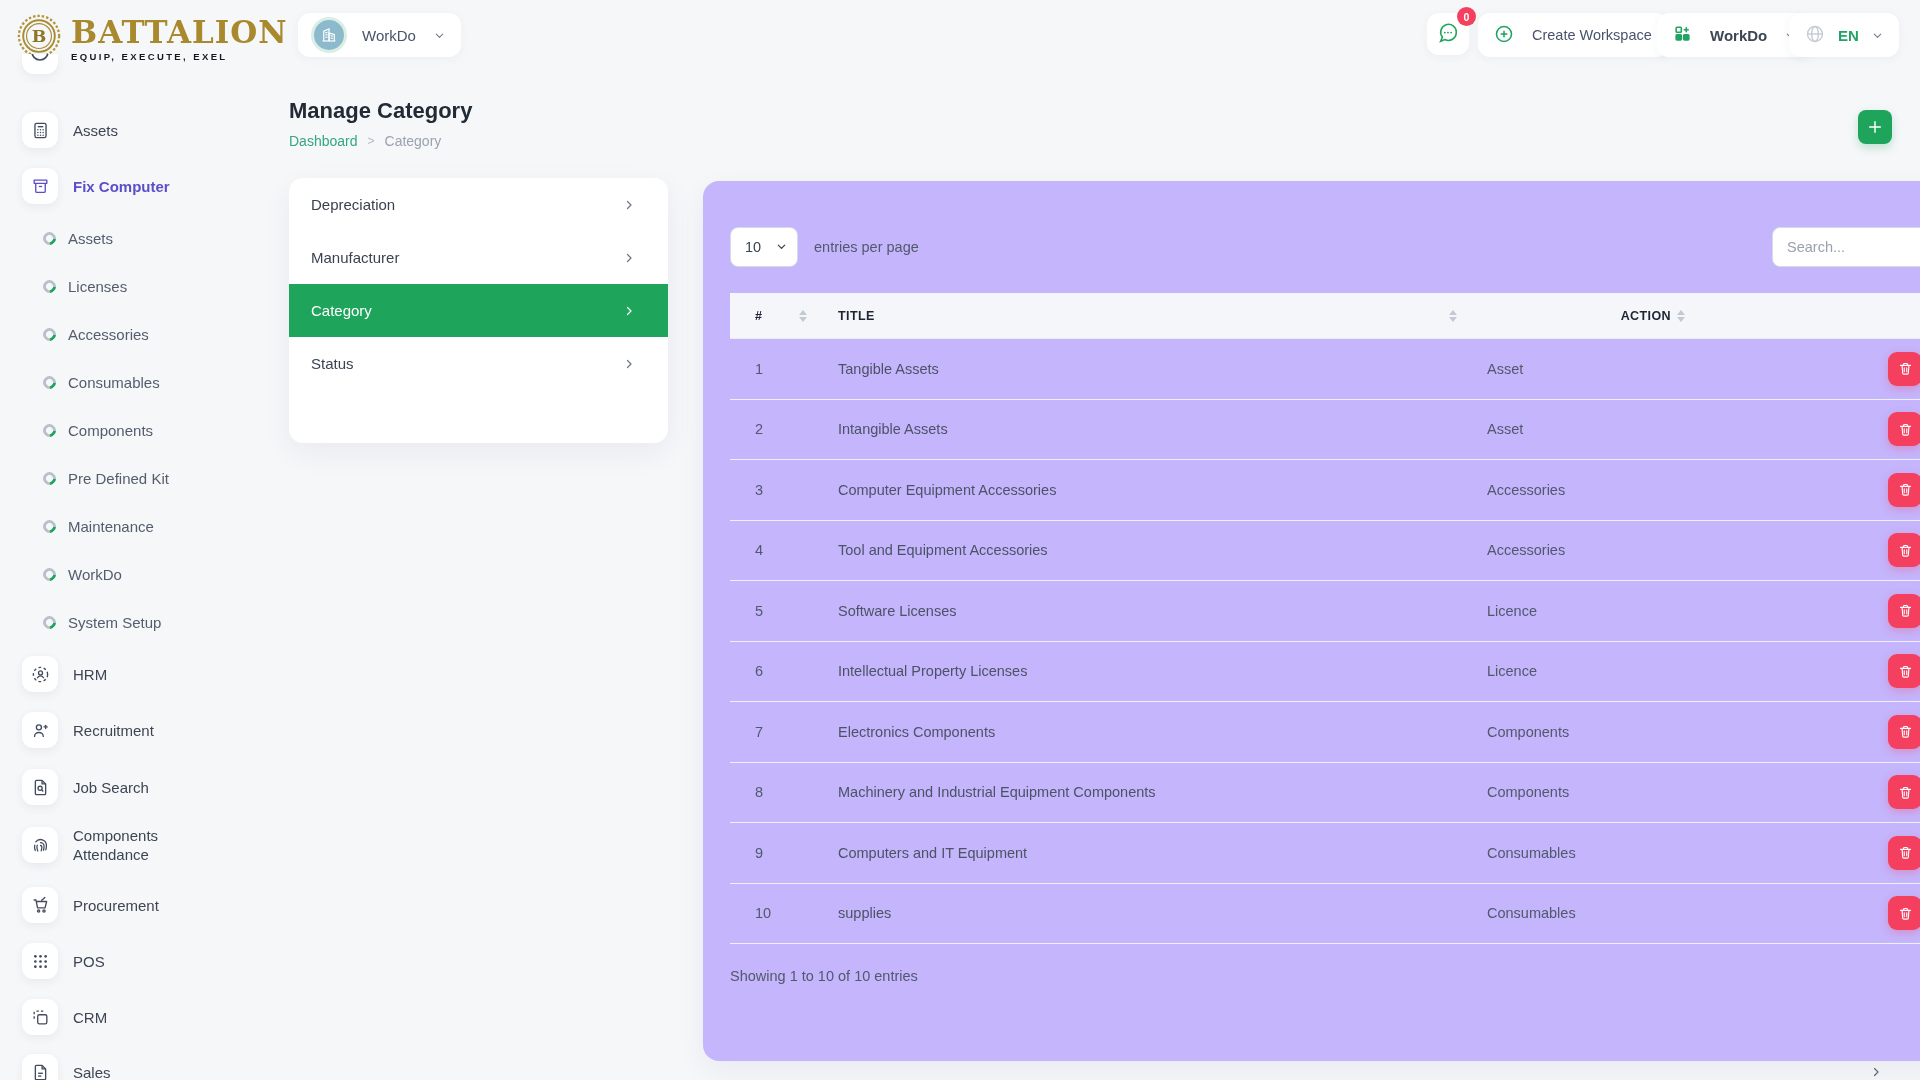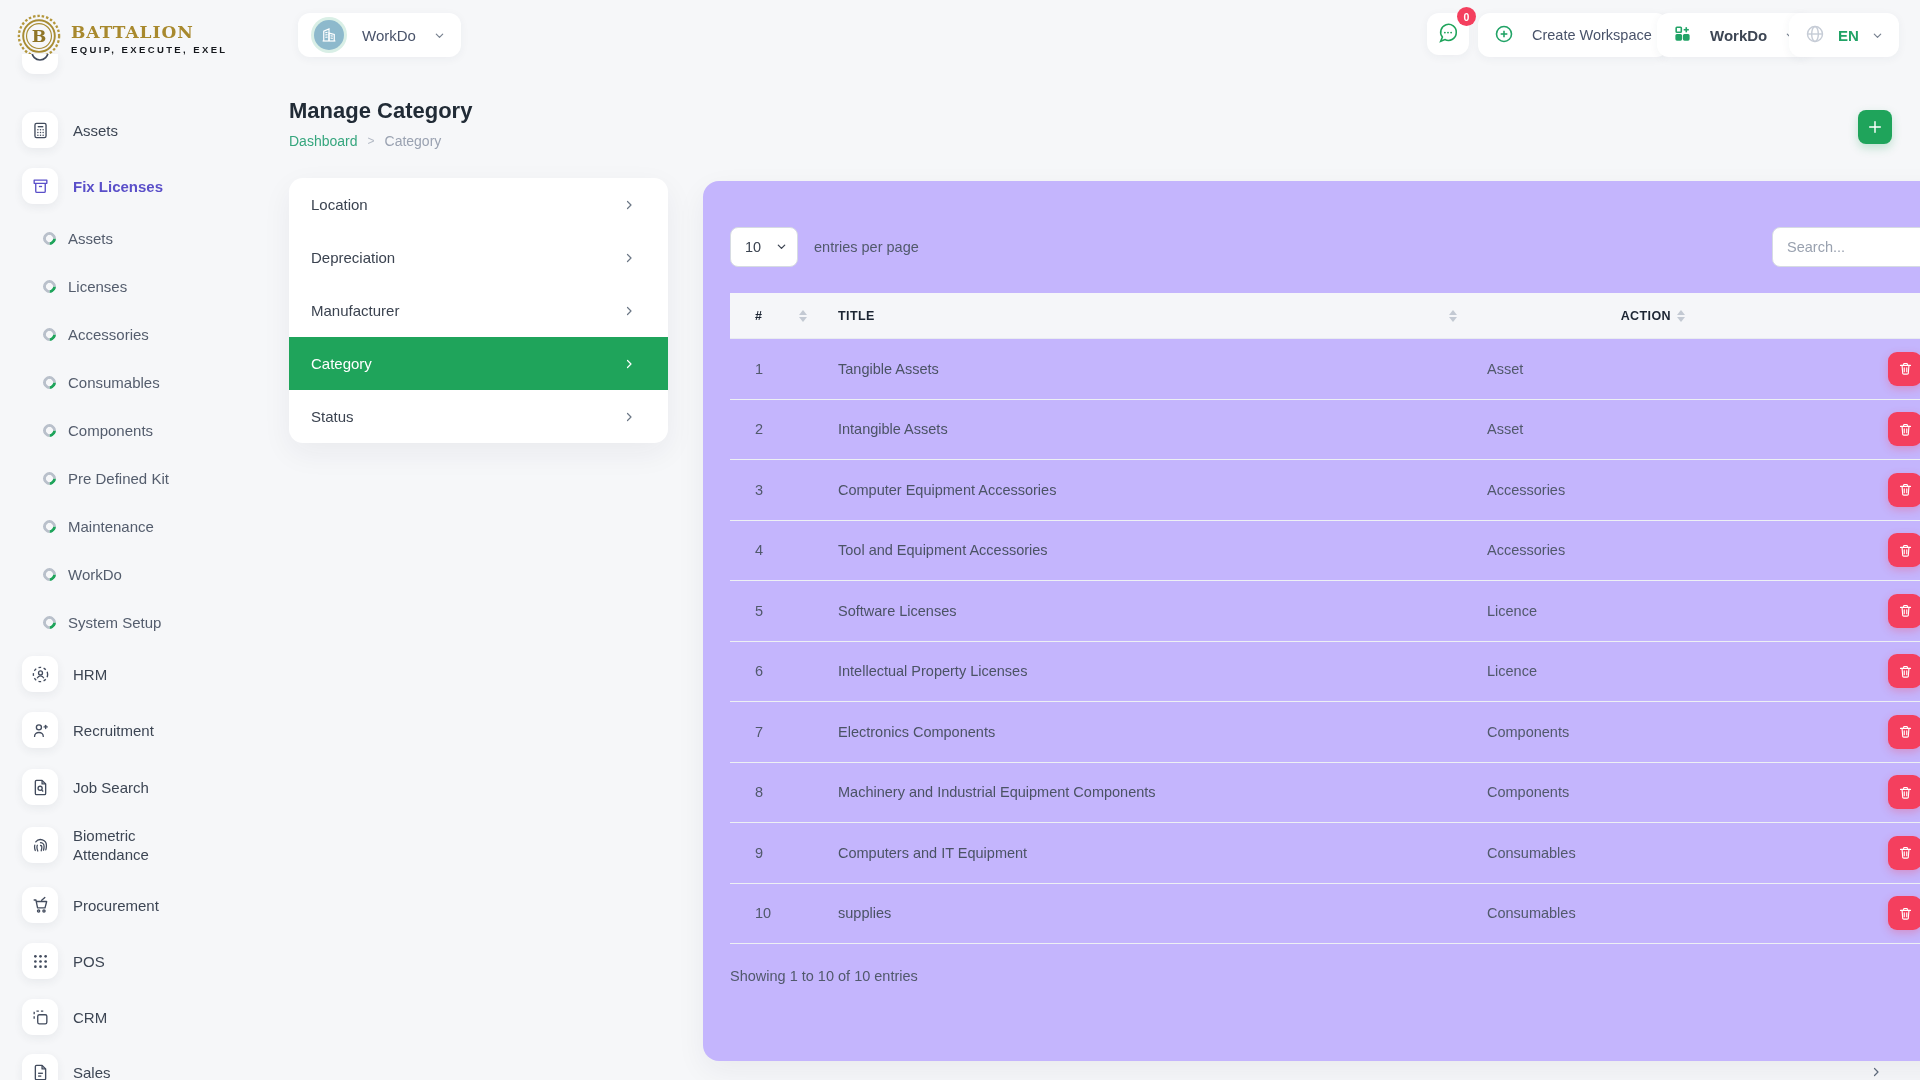--- a/index.html
+++ b/index.html
@@ -19,21 +19,21 @@
     padding:0 16px; border:none;
     box-shadow:0 2px 10px rgba(45,55,75,.05);
     font-family:inherit; font-size:15px; color:#49536a; cursor:pointer;
   }
   .ws-circle{ width:30px; height:30px; border-radius:50%; background:#8db9cc; display:flex; align-items:center; justify-content:center; box-shadow:0 0 0 3px #d9efe6;}
   .chat-btn{ position:absolute; left:1427px; top:13px; width:42px; height:42px; background:#fff; border:none; border-radius:12px; display:flex; align-items:center; justify-content:center; box-shadow:0 2px 10px rgba(45,55,75,.05); cursor:pointer;}
   .badge{ position:absolute; top:-6px; right:-7px; min-width:19px; height:19px; border-radius:10px; background:#f43f5e; color:#fff; font-size:10.5px; font-weight:700; display:flex; align-items:center; justify-content:center; padding:0 5px;}
 
   
   .logo{ position:absolute; left:16px; top:14px; display:flex; align-items:center; gap:9px; cursor:pointer;}
-  .logo-name{ font-family:"DejaVu Serif", serif; font-size:17px; font-weight:700; letter-spacing:1px; color:#a8892e; line-height:1;}
+  .logo-name{ font-family:"DejaVu Serif", serif; font-size:31px; font-weight:700; letter-spacing:1px; color:#a8892e; line-height:1;}
   .logo-tag{ font-size:9.5px; font-weight:700; letter-spacing:2.4px; color:#15181d; margin-top:3px;}
 
   
   .s-item{ position:absolute; left:22px; right:38px; height:36px; display:flex; align-items:center; cursor:pointer;}
   .s-tile{ width:36px; height:36px; background:#fff; border-radius:11px; box-shadow:0 3px 10px rgba(40,50,70,.07); display:flex; align-items:center; justify-content:center; flex:0 0 36px;}
   .s-label{ margin-left:15px; font-size:15px; color:#3d4654; font-weight:500;}
   .s-label.two-line{ width:100px; line-height:1.3;}
   .s-chev{ margin-left:auto; display:flex; align-items:center;}
   .s-item.active .s-label{ color:#5a4fc9; font-weight:600;}
   .s-sub{ position:absolute; left:43px; height:24px; display:flex; align-items:center; cursor:pointer;}
@@ -214,21 +214,21 @@
 </div>
 
 <div class="s-item active" style="top:168px;">
   <span class="s-tile">
     <svg width="19" height="19" viewBox="0 0 24 24" fill="none" stroke="#5a4fc9" stroke-width="1.7" stroke-linejoin="round">
       <path d="M4 4h16v4H4z"></path>
         <path d="M6 8v10a1.5 1.5 0 0 0 1.5 1.5h9A1.5 1.5 0 0 0 18 18V8"></path>
         <path d="M10 12h4"></path>
     </svg>
   </span>
-  <span class="s-label">Fix Licenses</span>
+  <span class="s-label">Fix Computer</span>
   <span class="s-chev">
     <svg width="12" height="12" viewBox="0 0 24 24" fill="none" stroke="#5a4fc9" stroke-width="2.4" stroke-linecap="round" stroke-linejoin="round">
         <polyline points="5 9 12 16 19 9"></polyline>
       </svg>
   </span>
 </div>
 
 <div class="s-sub" style="top:226px;">
     <span class="dot"></span>
     <span class="s-sub-label">Assets</span>
@@ -319,21 +319,21 @@
 <div class="s-item" style="top:827px;">
   <span class="s-tile">
     <svg width="19" height="19" viewBox="0 0 24 24" fill="none" stroke="#434c5e" stroke-width="1.6" stroke-linecap="round">
         <path d="M6 7.5A7.5 7.5 0 0 1 19.5 12c0 2-.3 4-.8 5.5"></path>
         <path d="M4.8 11.5a7.6 7.6 0 0 0-.3 2.2c0 1.6.3 3.2.9 4.6"></path>
         <path d="M12 8.5a4.5 4.5 0 0 1 4.5 4.5c0 1.8-.2 3.6-.7 5"></path>
         <path d="M8 11.7a4.6 4.6 0 0 0-.5 2.1c0 1.9.4 3.7 1.1 5.2"></path>
         <path d="M12 12a1.7 1.7 0 0 1 1.7 1.7c0 1.7-.3 3.4-.8 5"></path>
       </svg>
   </span>
-  <span class="s-label two-line">Biometric Attendance</span>
+  <span class="s-label two-line">Components Attendance</span>
   <span class="s-chev">
       <svg width="12" height="12" viewBox="0 0 24 24" fill="none" stroke="#5f6b7c" stroke-width="2.4" stroke-linecap="round" stroke-linejoin="round">
         <polyline points="9 5 16 12 9 19"></polyline>
       </svg>
     </span>
 </div>
 
 <div class="s-item" style="top:887px;">
   <span class="s-tile">
     <svg width="19" height="19" viewBox="0 0 24 24" fill="none" stroke="#434c5e" stroke-width="1.7" stroke-linecap="round" stroke-linejoin="round">
@@ -413,28 +413,20 @@
 </div>
 <button class="add-btn">
   <svg width="16" height="16" viewBox="0 0 24 24" fill="none" stroke="#ffffff" stroke-width="2.2" stroke-linecap="round">
       <line x1="12" y1="4" x2="12" y2="20"></line>
       <line x1="4" y1="12" x2="20" y2="12"></line>
     </svg>
 </button>
 
 <div class="menu-card">
   <div class="menu-item">
-    <span>Location</span>
-    <span class="m-chev">
-        <svg width="12" height="12" viewBox="0 0 24 24" fill="none" stroke="#6b7685" stroke-width="2.4" stroke-linecap="round" stroke-linejoin="round">
-          <polyline points="9 5 16 12 9 19"></polyline>
-        </svg>
-      </span>
-  </div>
-  <div class="menu-item">
     <span>Depreciation</span>
     <span class="m-chev">
         <svg width="12" height="12" viewBox="0 0 24 24" fill="none" stroke="#6b7685" stroke-width="2.4" stroke-linecap="round" stroke-linejoin="round">
           <polyline points="9 5 16 12 9 19"></polyline>
         </svg>
       </span>
   </div>
   <div class="menu-item">
     <span>Manufacturer</span>
     <span class="m-chev">

